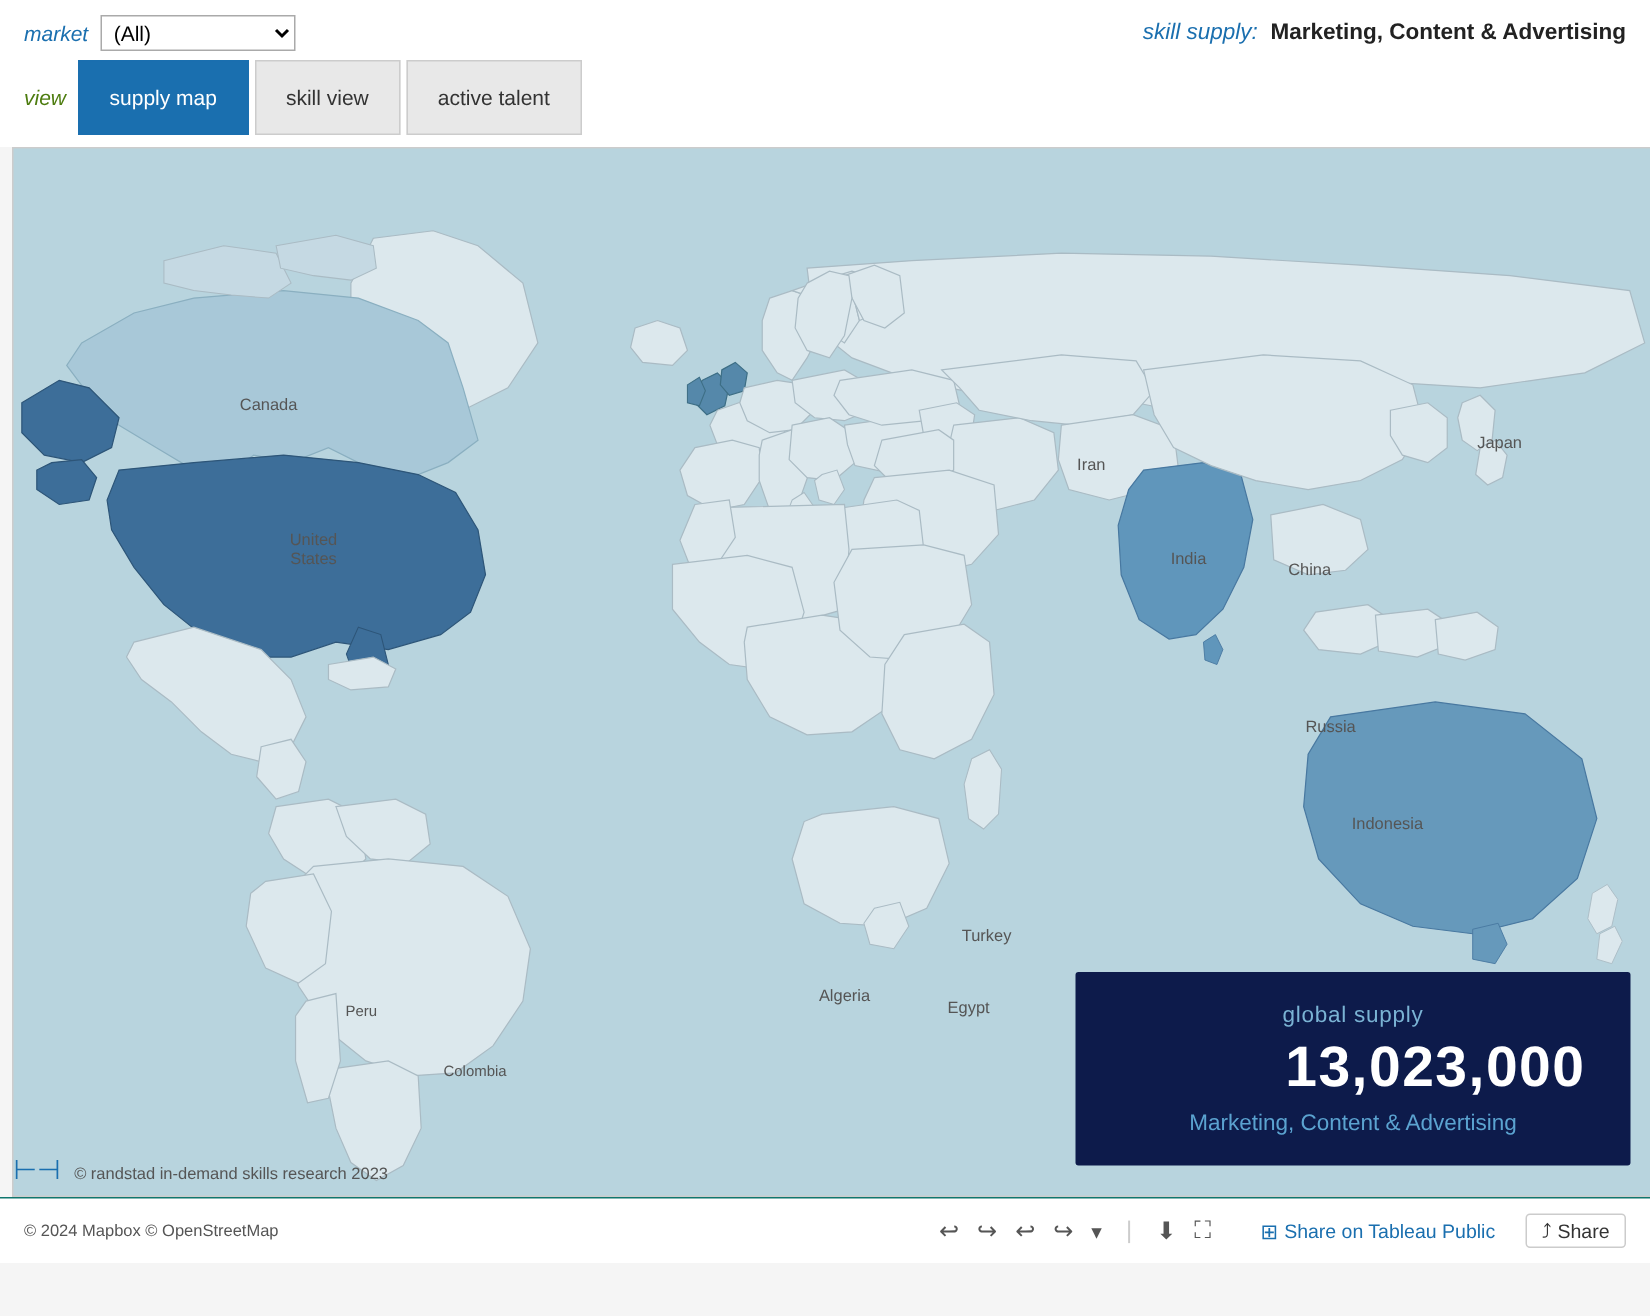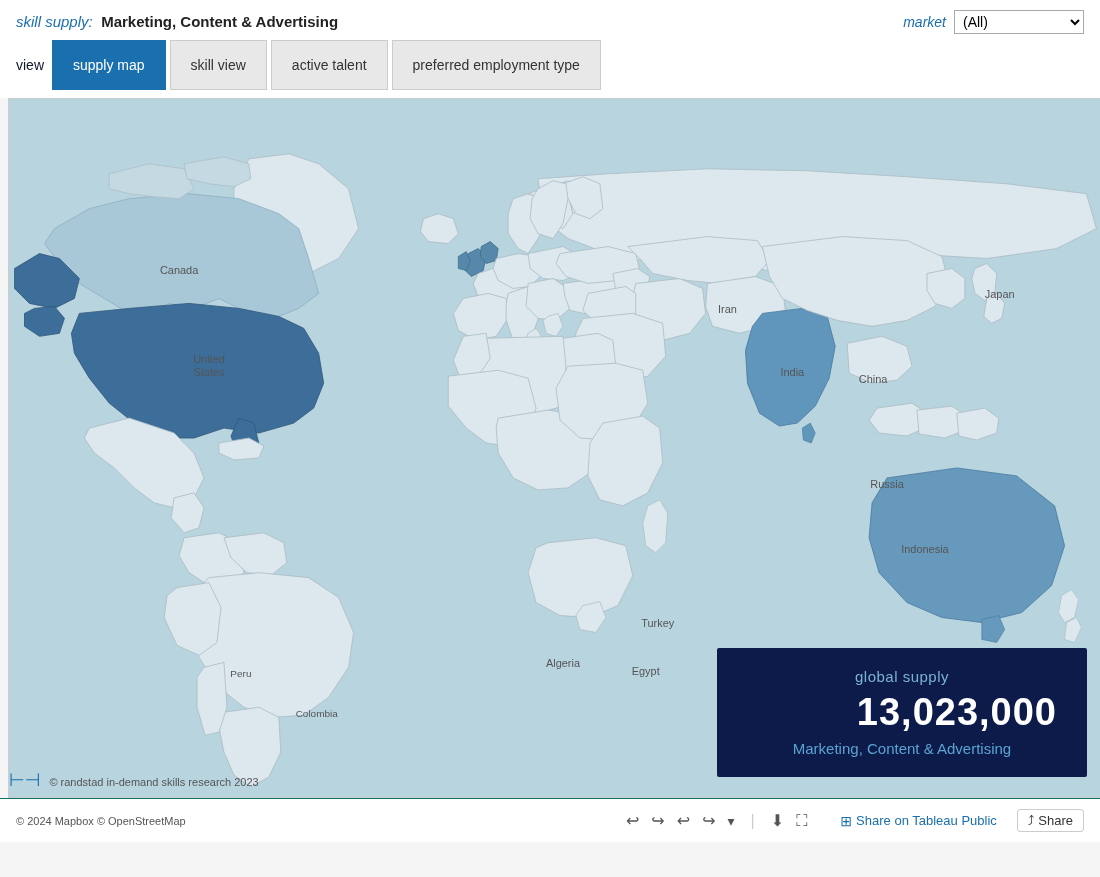--- a/index.html
+++ b/index.html
@@ -157,43 +157,42 @@
       left: 0;
       font-size: 11px;
       color: #555;
       pointer-events: none;
     }
   </style>
 </head>
 <body>
 
 <div id="header">
-  <div>
-    <span id="skill-supply-prefix" style="color:#1a6faf; font-size:15px; font-style:italic;">skill supply:</span>
-    <span id="skill-supply-value" style="color:#222; font-size:15px; font-weight:bold; margin-left:4px;">Marketing, Content &amp; Advertising</span>
-  </div>
   <div id="market-container">
     <span id="market-label" style="color:#1a6faf; font-style:italic; font-size:14px;">market</span>
     <select id="market-select" style="font-size:14px; border:1px solid #aaa; padding:2px 4px; min-width:120px;">
       <option>(All)</option>
       <option>United States</option>
       <option>United Kingdom</option>
       <option>Canada</option>
       <option>Australia</option>
       <option>India</option>
     </select>
   </div>
+  <div>
+    <span id="skill-supply-prefix" style="color:#1a6faf; font-size:15px; font-style:italic;">skill supply:</span>
+    <span id="skill-supply-value" style="color:#222; font-size:15px; font-weight:bold; margin-left:4px;">Marketing, Content &amp; Advertising</span>
+  </div>
 </div>
 
 <div id="tab-bar">
-  <span id="view-label" style="color:#0f172a; font-size:14px; margin-right:8px; ">view</span>
+  <span id="view-label" style="color:#4d7c0f; font-size:14px; margin-right:8px; font-style:italic;">view</span>
   <button class="tab active">supply map</button>
   <button class="tab">skill view</button>
   <button class="tab">active talent</button>
-  <button class="tab">preferred employment type</button>
 </div>
 
 <div id="map-container">
   
   <svg id="world-svg" viewBox="0 0 1100 700" xmlns="http://www.w3.org/2000/svg">
 
     <rect width="1100" height="700" fill="#b8d4de"></rect>
 
     <path d="M530,80 L600,75 L700,70 L800,72 L900,78 L1000,85 L1080,95 L1090,130 L1050,150 L980,160 L900,155 L850,175 L800,180 L750,170 L700,175 L650,165 L600,155 L560,140 L535,120 Z" fill="#dce8ed" stroke="#aabbc4" stroke-width="0.8"></path>
 

